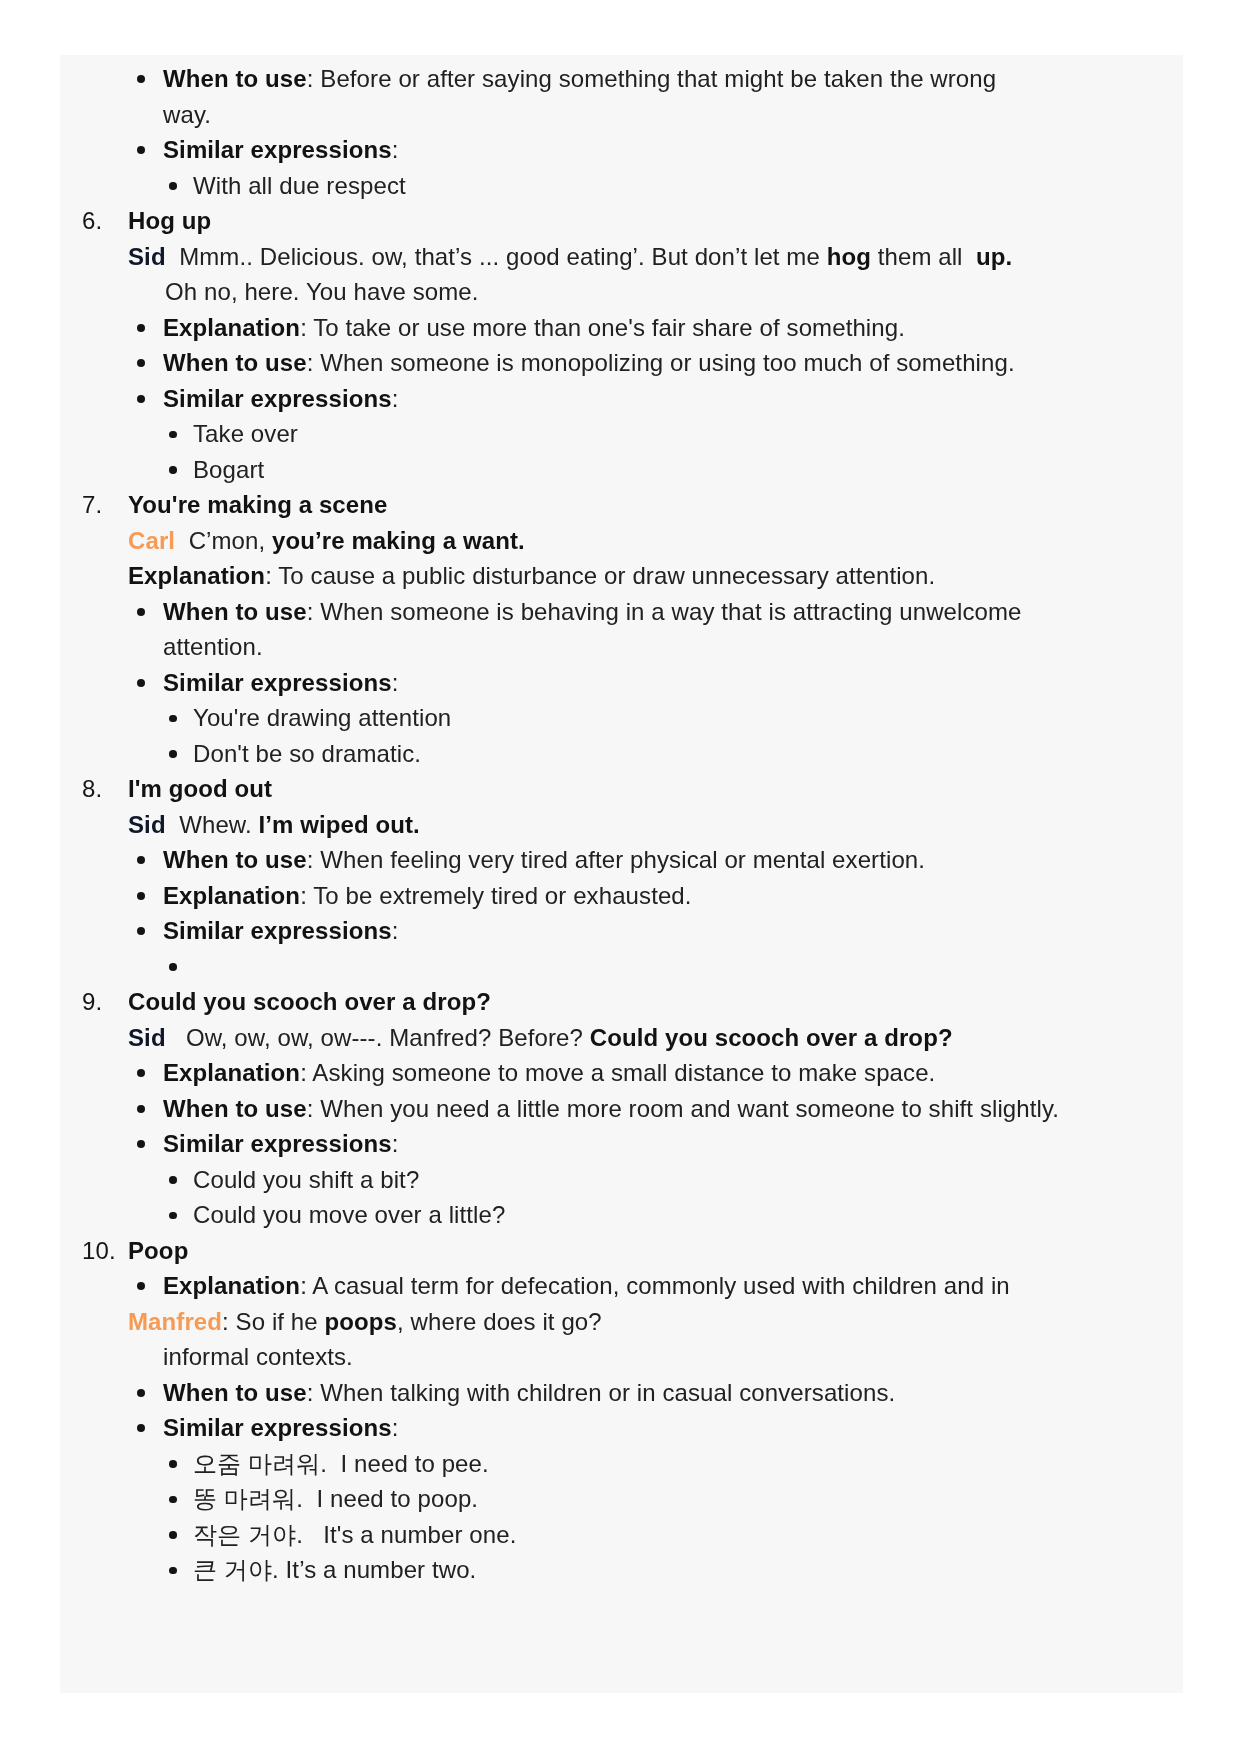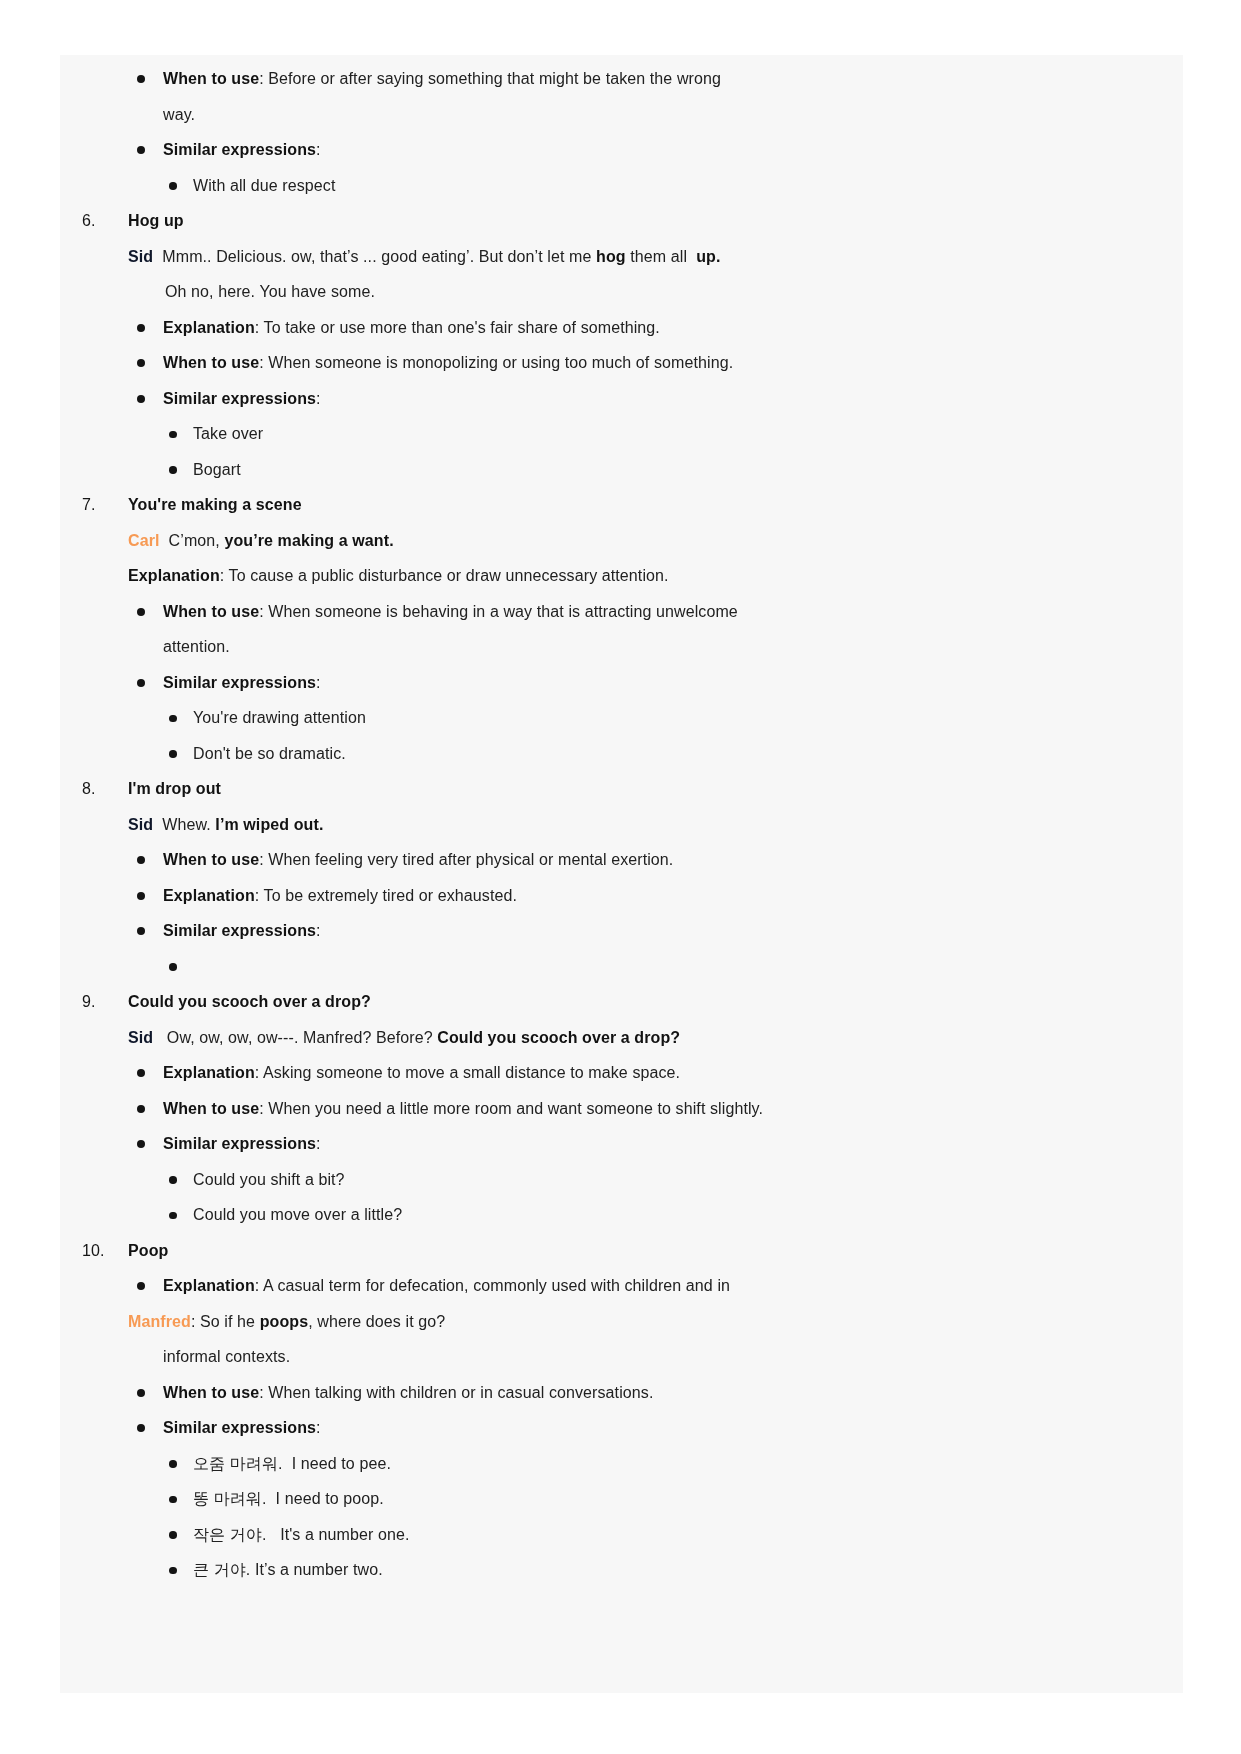--- a/index.html
+++ b/index.html
@@ -11,21 +11,21 @@
   }
   .paper {
     position:absolute; left:60px; top:55px;
     width:1123px; height:1638px;
     background:#f7f7f7;
   }
   .content { padding-top:6px; }
   .line {
     position:relative;
     height:35.5px; line-height:35.5px;
-    font-size:16px; color:#212121;
+    font-size:24px; color:#212121;
     white-space:pre;
     letter-spacing:0.1px;
   }
   .k-b1, .k-cont1   { padding-left:103px; }
   .k-b2             { padding-left:133px; }
   .k-num, .k-dlg, .k-plain { padding-left:68px; }
   .k-dlgcont        { padding-left:105px; }
   .dot {
     position:absolute; top:14px;
     width:8px; height:8px; border-radius:50%;
@@ -56,21 +56,21 @@
       <div class="line k-b2"><span class="dot"></span><span>Take over</span></div>
       <div class="line k-b2"><span class="dot"></span><span>Bogart</span></div>
       <div class="line k-num"><span class="marker">7.</span><span class="b">You're making a scene</span></div>
       <div class="line k-dlg"><span class="b c-orange">Carl</span><span>  C’mon, </span><span class="b">you’re making a want.</span></div>
       <div class="line k-plain"><span class="b">Explanation</span><span>: To cause a public disturbance or draw unnecessary attention.</span></div>
       <div class="line k-b1"><span class="dot"></span><span class="b">When to use</span><span>: When someone is behaving in a way that is attracting unwelcome</span></div>
       <div class="line k-cont1"><span>attention.</span></div>
       <div class="line k-b1"><span class="dot"></span><span class="b">Similar expressions</span><span>:</span></div>
       <div class="line k-b2"><span class="dot"></span><span>You're drawing attention</span></div>
       <div class="line k-b2"><span class="dot"></span><span>Don't be so dramatic.</span></div>
-      <div class="line k-num"><span class="marker">8.</span><span class="b">I'm drop out</span></div>
+      <div class="line k-num"><span class="marker">8.</span><span class="b">I'm good out</span></div>
       <div class="line k-dlg"><span class="b c-red">Sid</span><span>  Whew. </span><span class="b">I’m wiped out.</span></div>
       <div class="line k-b1"><span class="dot"></span><span class="b">When to use</span><span>: When feeling very tired after physical or mental exertion.</span></div>
       <div class="line k-b1"><span class="dot"></span><span class="b">Explanation</span><span>: To be extremely tired or exhausted.</span></div>
       <div class="line k-b1"><span class="dot"></span><span class="b">Similar expressions</span><span>:</span></div>
       <div class="line k-b2"><span class="dot"></span></div>
       <div class="line k-num"><span class="marker">9.</span><span class="b">Could you scooch over a drop?</span></div>
       <div class="line k-dlg"><span class="b c-red">Sid</span><span>   Ow, ow, ow, ow---. Manfred? Before? </span><span class="b">Could you scooch over a drop?</span></div>
       <div class="line k-b1"><span class="dot"></span><span class="b">Explanation</span><span>: Asking someone to move a small distance to make space.</span></div>
       <div class="line k-b1"><span class="dot"></span><span class="b">When to use</span><span>: When you need a little more room and want someone to shift slightly.</span></div>
       <div class="line k-b1"><span class="dot"></span><span class="b">Similar expressions</span><span>:</span></div>

